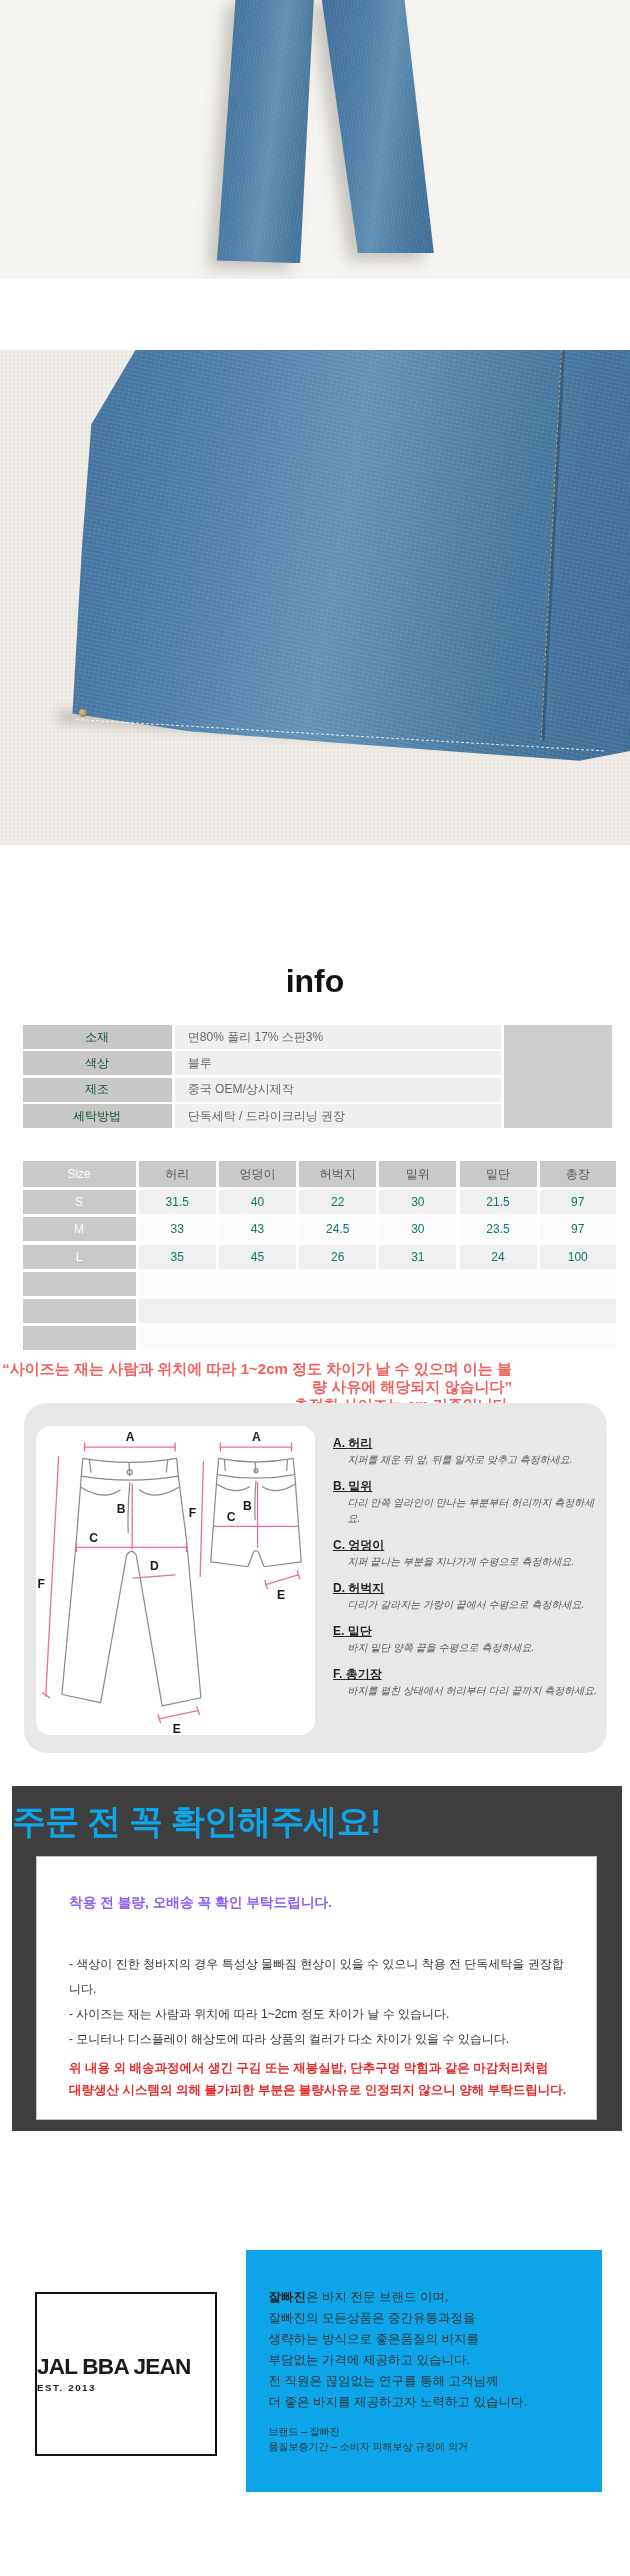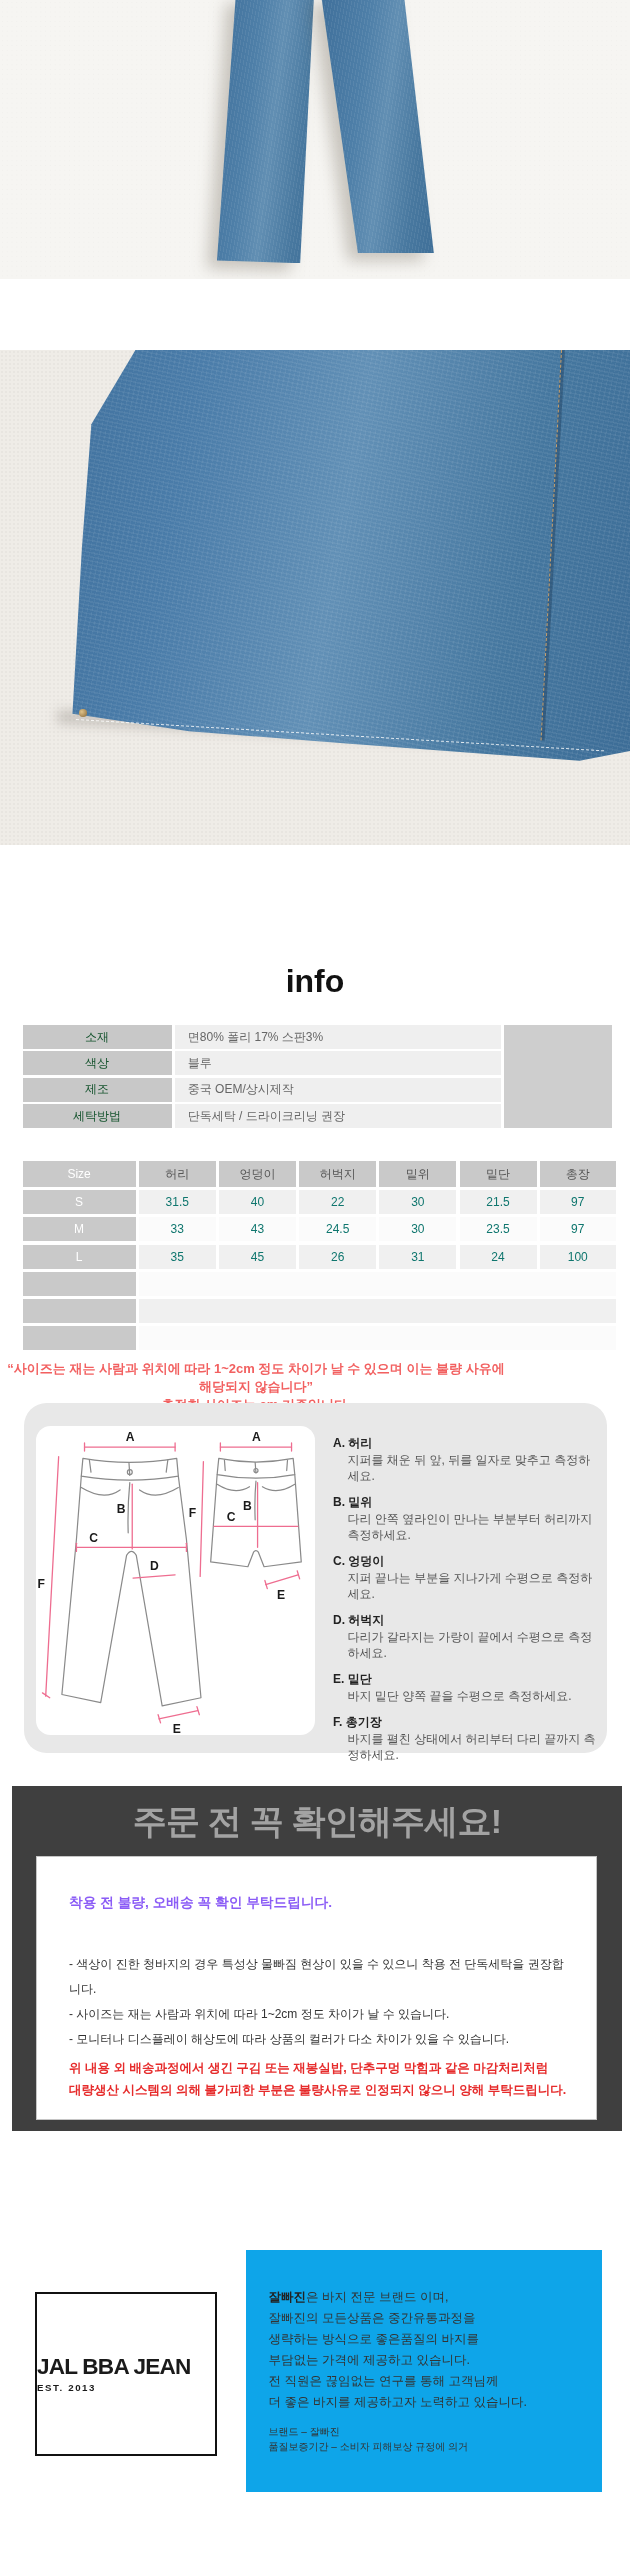--- a/index.html
+++ b/index.html
@@ -54,37 +54,37 @@
   .st-cell{height:24px;display:flex;align-items:center;justify-content:center;}
   .st-head{height:26px;background:#c9c9c9;color:#555;font-size:12px;display:flex;align-items:center;justify-content:center;}
   .st-head.st-size{color:#ffffff;}
   .st-label{background:#c9c9c9;color:#ffffff;font-size:12px;}
   .st-val{color:#0f766e;font-size:12px;}
   .bg-a{background:#f0f0f0;}
   .bg-b{background:#fbfbfb;}
   .st-empty-span{grid-column:2/8;height:24px;}
 
   
-  .size-notice{position:absolute;left:0;top:1360px;width:512px;text-align:center;color:#f26060;
-    font-size:13px;font-weight:bold;line-height:18px;}
+  .size-notice{position:absolute;left:0;top:1360px;width:512px;text-align:right;color:#f26060;
+    font-size:15px;font-weight:bold;line-height:18px;}
 
   
   .measure-box{position:absolute;left:24px;top:1403px;width:583px;height:350px;background:#e8e8e8;border-radius:22.6px;}
   .measure-white{position:absolute;left:12px;top:22.6px;width:279px;height:309px;background:#ffffff;border-radius:14.5px;}
   .mg-col{position:absolute;left:309px;top:31px;width:267px;}
   .mg-item{margin-bottom:9px;}
-  .mg-name{font-size:12px;font-weight:bold;color:#222;line-height:18px;}
-  .mg-desc{font-size:12px;color:#555;line-height:16px;padding-left:14.5px;}
+  .mg-name{font-size:12px;font-weight:bold;color:#222;line-height:18px;text-decoration:underline;}
+  .mg-desc{font-size:10px;color:#555;line-height:16px;padding-left:14.5px;font-style:italic;}
   .diagram text{font-family:"Liberation Sans","DejaVu Sans",sans-serif;font-size:15px;font-weight:bold;fill:#1a1a1a;}
   .diagram .outline{fill:none;stroke:#8a8a8a;stroke-width:1.5;stroke-linejoin:round;stroke-linecap:round;}
   .diagram .pink{stroke:#ee6d90;stroke-width:1.6;stroke-linecap:round;fill:none;}
 
   
   .order-banner{position:absolute;left:12px;top:1786px;width:610px;height:345px;background:#3f3f3f;}
-  .ob-title{position:absolute;left:0;top:13px;width:100%;text-align:center;color:#a3a3a3;
+  .ob-title{position:absolute;left:0;top:13px;width:100%;color:#0ea5e9;
     font-size:34px;font-weight:bold;letter-spacing:-0.8px;}
   .ob-box{position:absolute;left:24px;top:70px;width:561px;height:264px;background:#ffffff;border:0.8px solid #c5c5c5;box-sizing:border-box;}
   .ob-lead{position:absolute;left:32px;top:37px;font-size:13.7px;font-weight:bold;color:#8b5cf6;}
   .ob-bullets{position:absolute;left:32px;top:95px;font-size:12px;color:#333;line-height:25px;width:501px;}
   .ob-warning{position:absolute;left:32px;top:200px;font-size:12.5px;font-weight:bold;color:#e62b2b;line-height:22px;width:509px;}
 
   
   .brand-box{position:absolute;left:35px;top:2292px;width:182px;height:164px;border:2.4px solid #111;box-sizing:border-box;
     background:#ffffff;display:flex;flex-direction:column;align-items:flex-start;justify-content:center;}
   .brand-logo{font-size:22.6px;font-weight:bold;color:#1a1a1a;letter-spacing:-0.8px;line-height:24px;}

